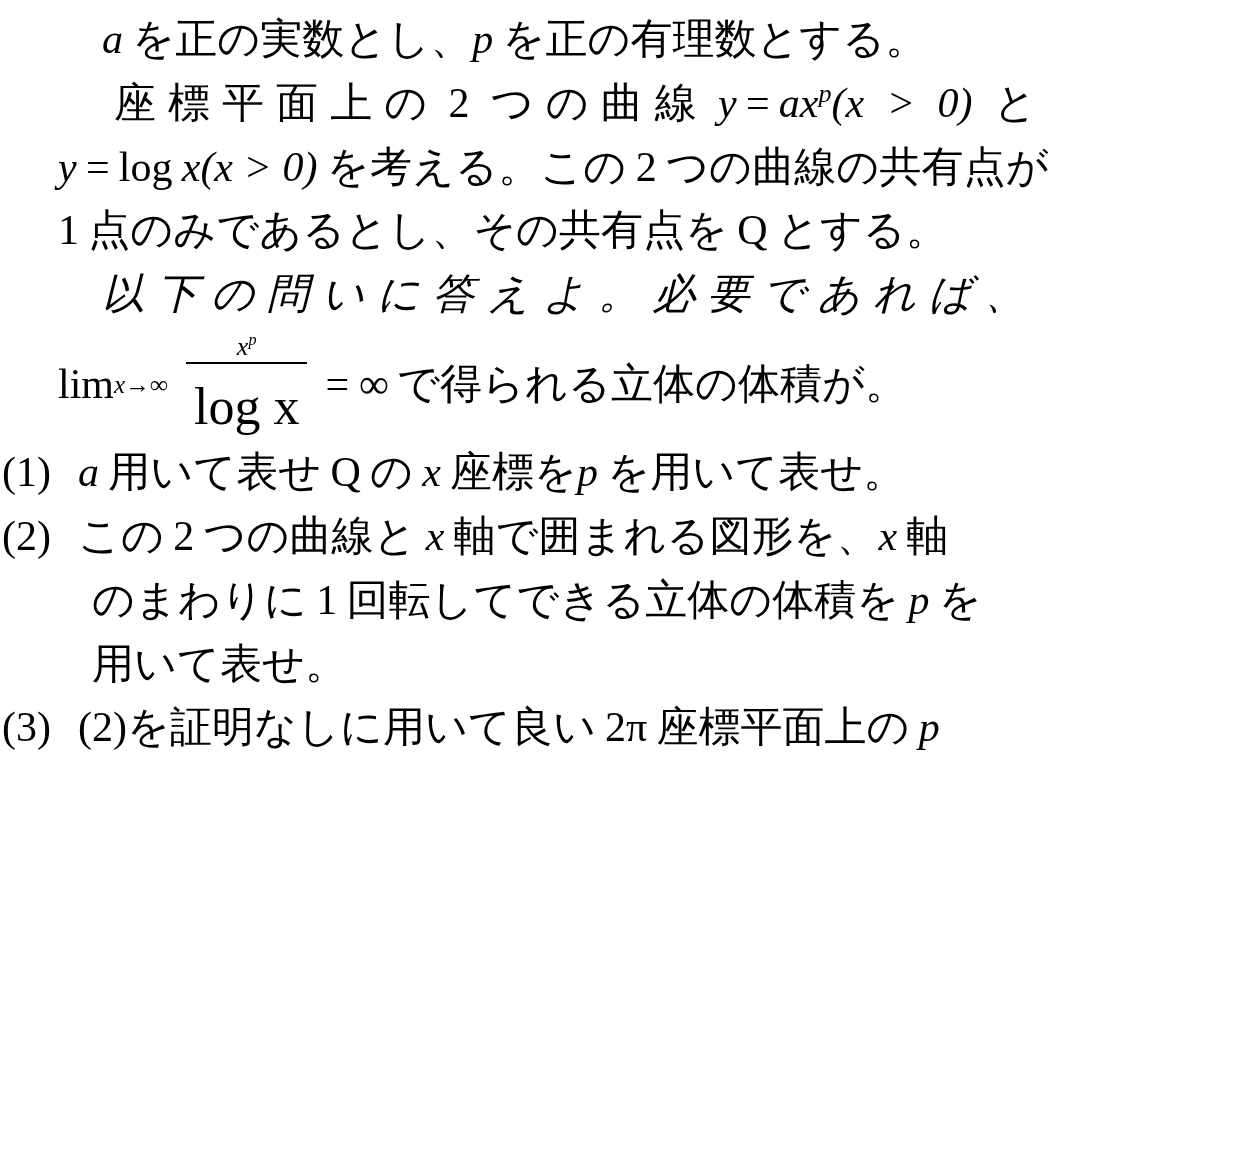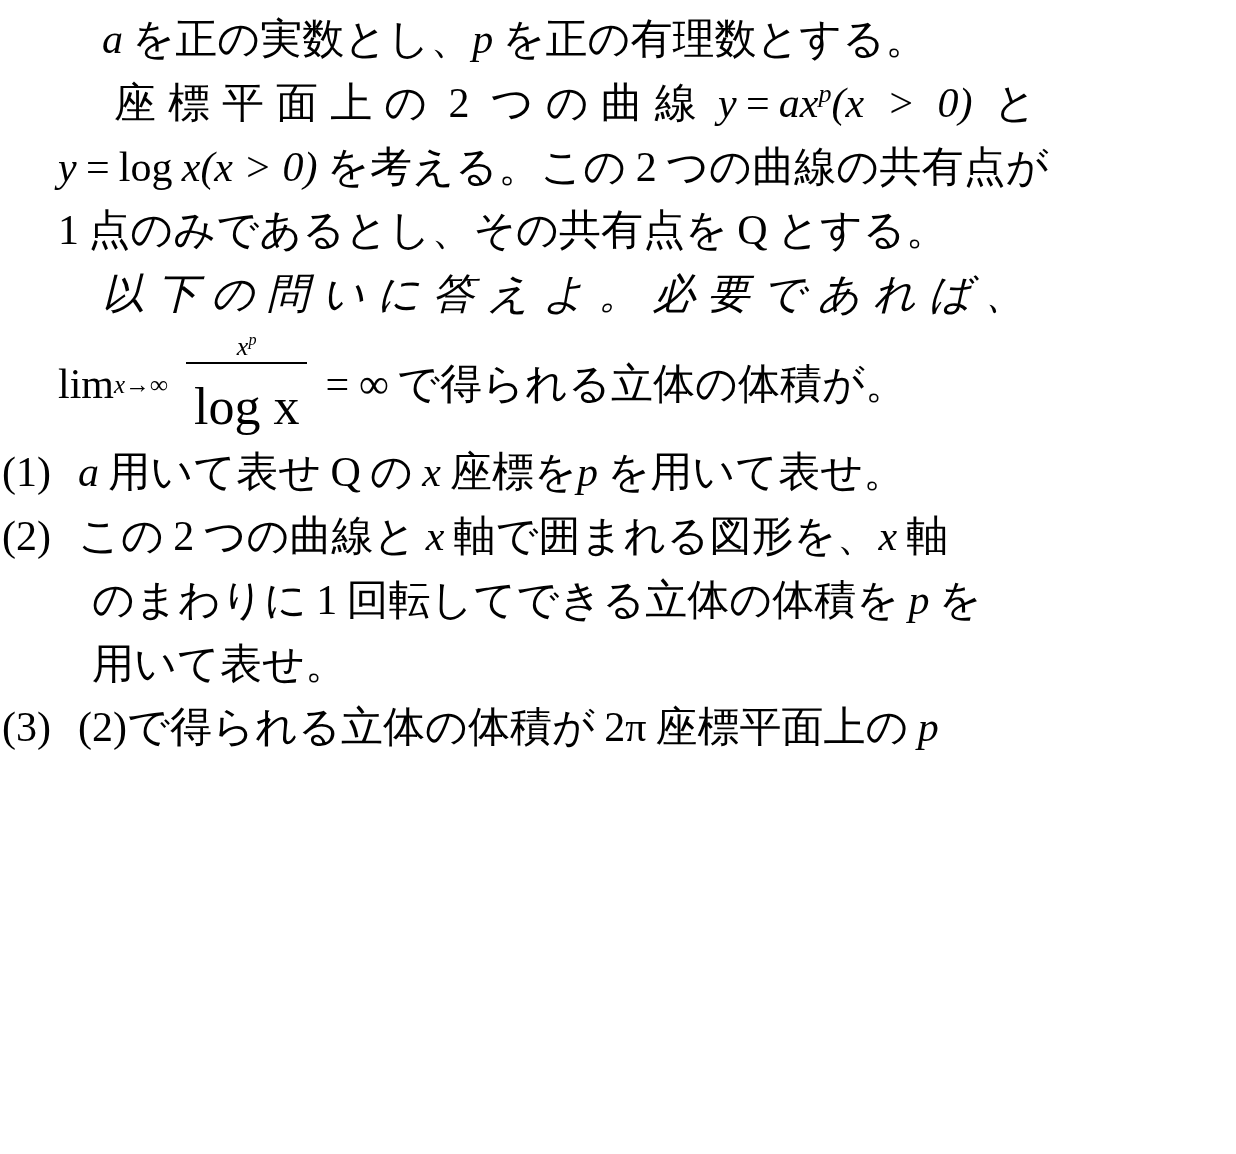--- a/index.html
+++ b/index.html
@@ -140,16 +140,16 @@
     <span class="body"><span class="mi">a</span><span class="sp"></span><span>用いて表せ</span><span class="sp"></span><span class="mn">Q</span><span class="sp"></span><span>の</span><span class="sp"></span><span class="mi">x</span><span class="sp"></span><span>座標を</span><span class="mi">p</span><span class="sp"></span><span>を用いて表せ。</span></span>
   </div>
 
   <div class="item">
     <span class="label">(2)</span>
     <span class="body"><span>この</span><span class="sp"></span><span class="mn">2</span><span class="sp"></span><span>つの曲線と</span><span class="sp"></span><span class="mi">x</span><span class="sp"></span><span>軸で囲まれる図形を、</span><span class="mi">x</span><span class="sp"></span><span>軸</span><span class="cont"><span>のまわりに</span><span class="sp"></span><span class="mn">1</span><span class="sp"></span><span>回転してできる立体の体積を</span><span class="sp"></span><span class="mi">p</span><span class="sp"></span><span>を</span></span><span class="cont"><span>用いて表せ。</span></span></span>
   </div>
 
   <div class="item">
     <span class="label">(3)</span>
-    <span class="body"><span>(2)</span><span>で得られる立体の体積が</span><span class="sp"></span><span class="mn">2π</span><span class="sp"></span><span>座標平面上の</span><span class="sp"></span><span class="mi">p</span></span>
+    <span class="body"><span>(2)</span><span>を証明なしに用いて良い</span><span class="sp"></span><span class="mn">2π</span><span class="sp"></span><span>座標平面上の</span><span class="sp"></span><span class="mi">p</span></span>
   </div>
 
 </div>
 
 </body></html>

